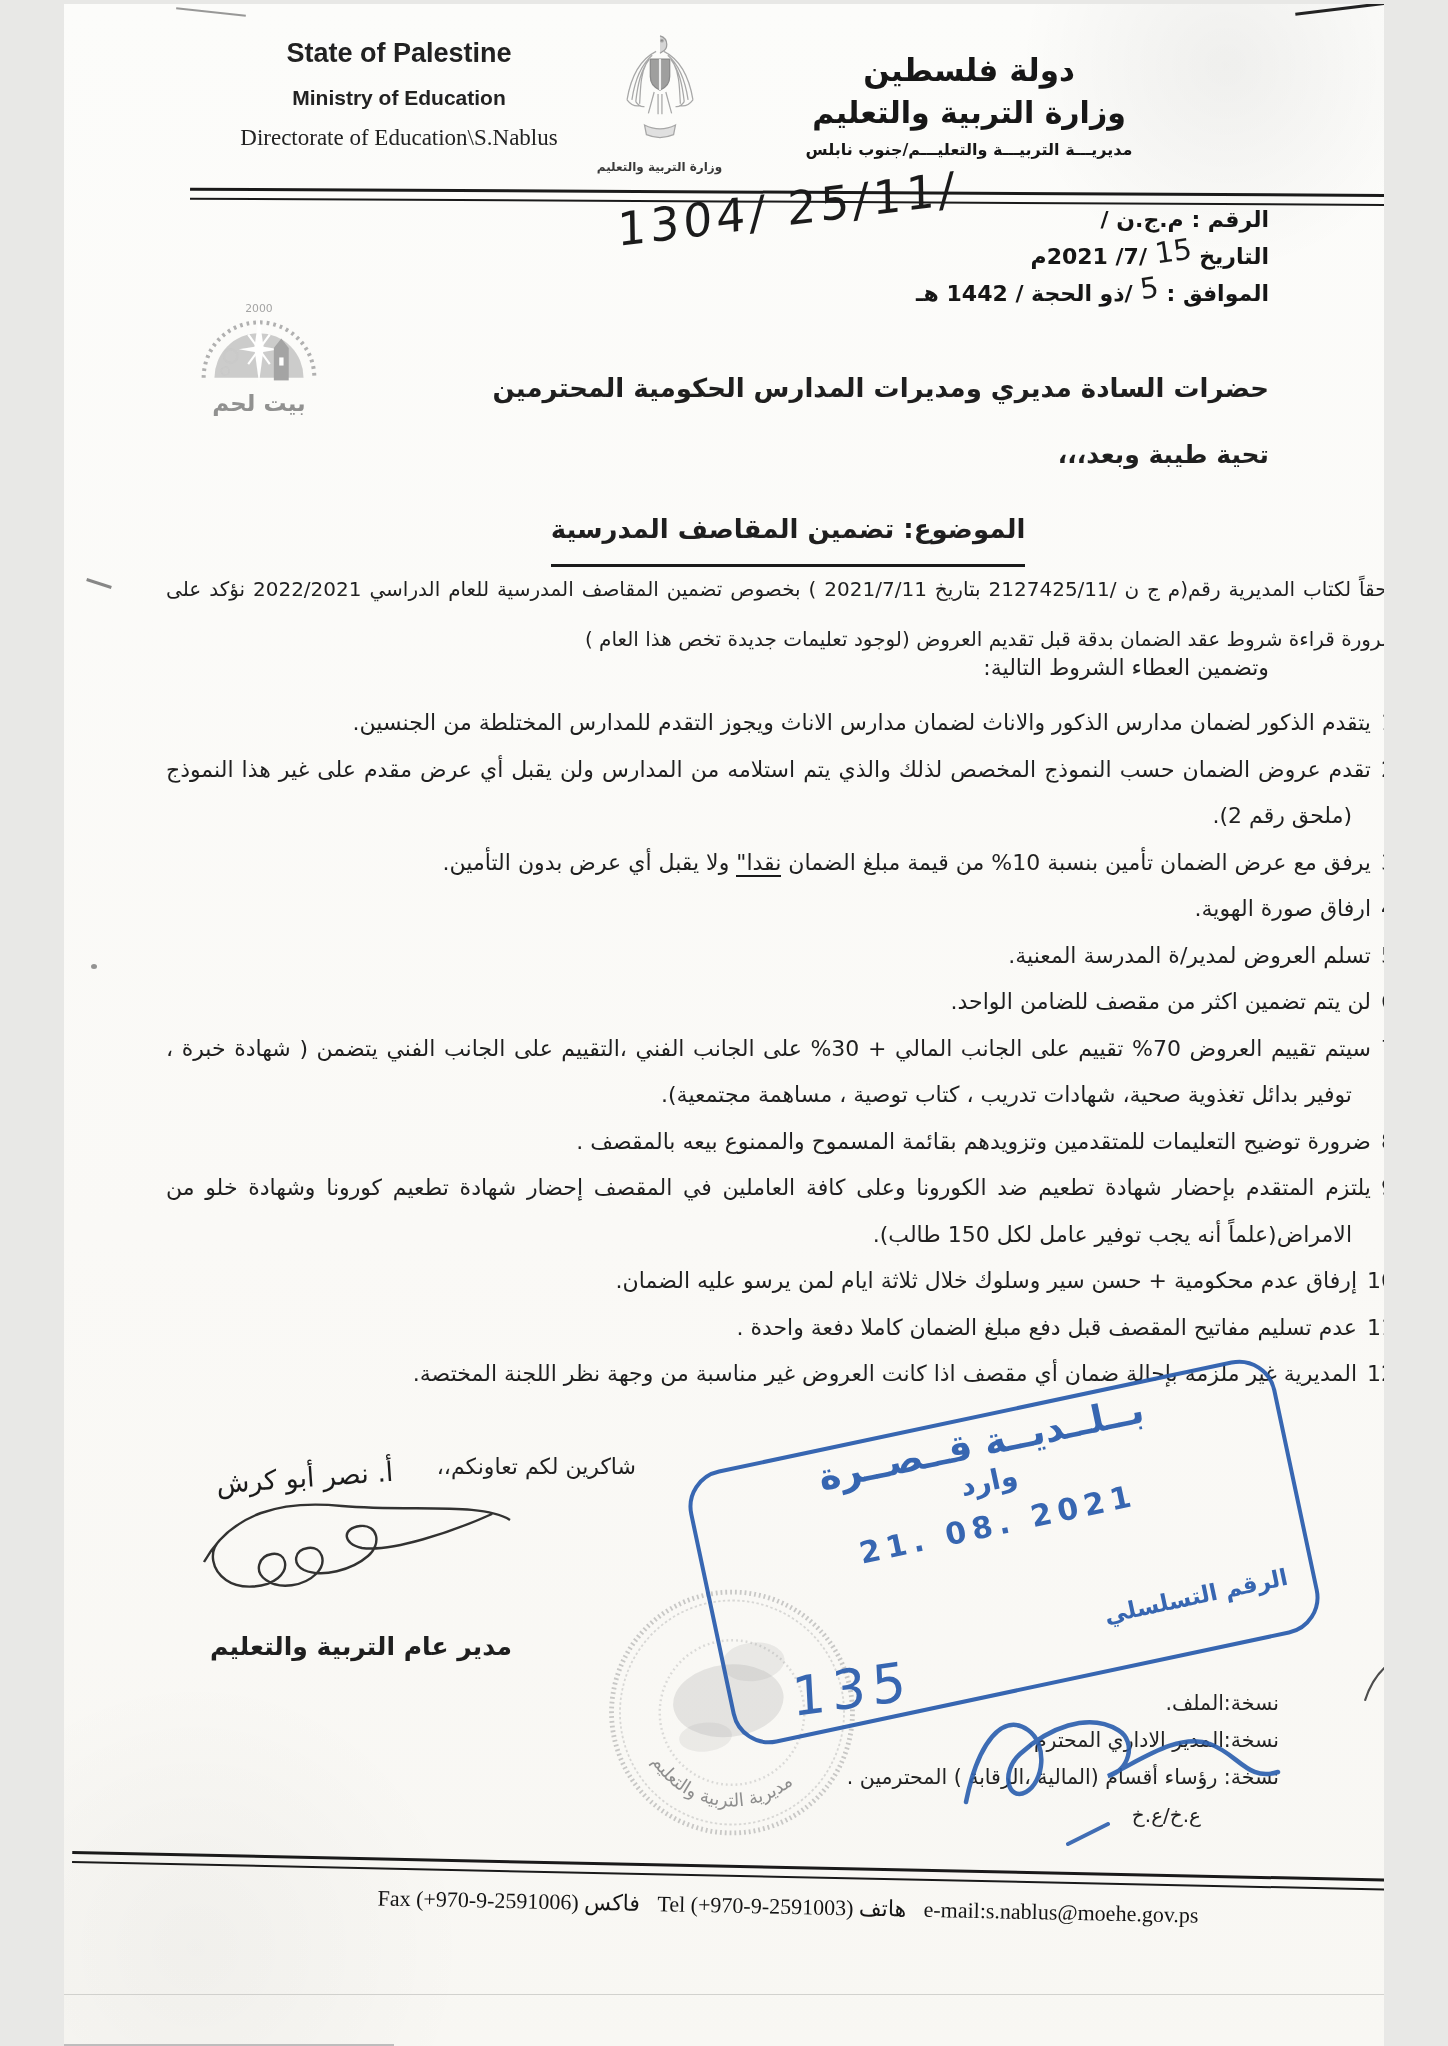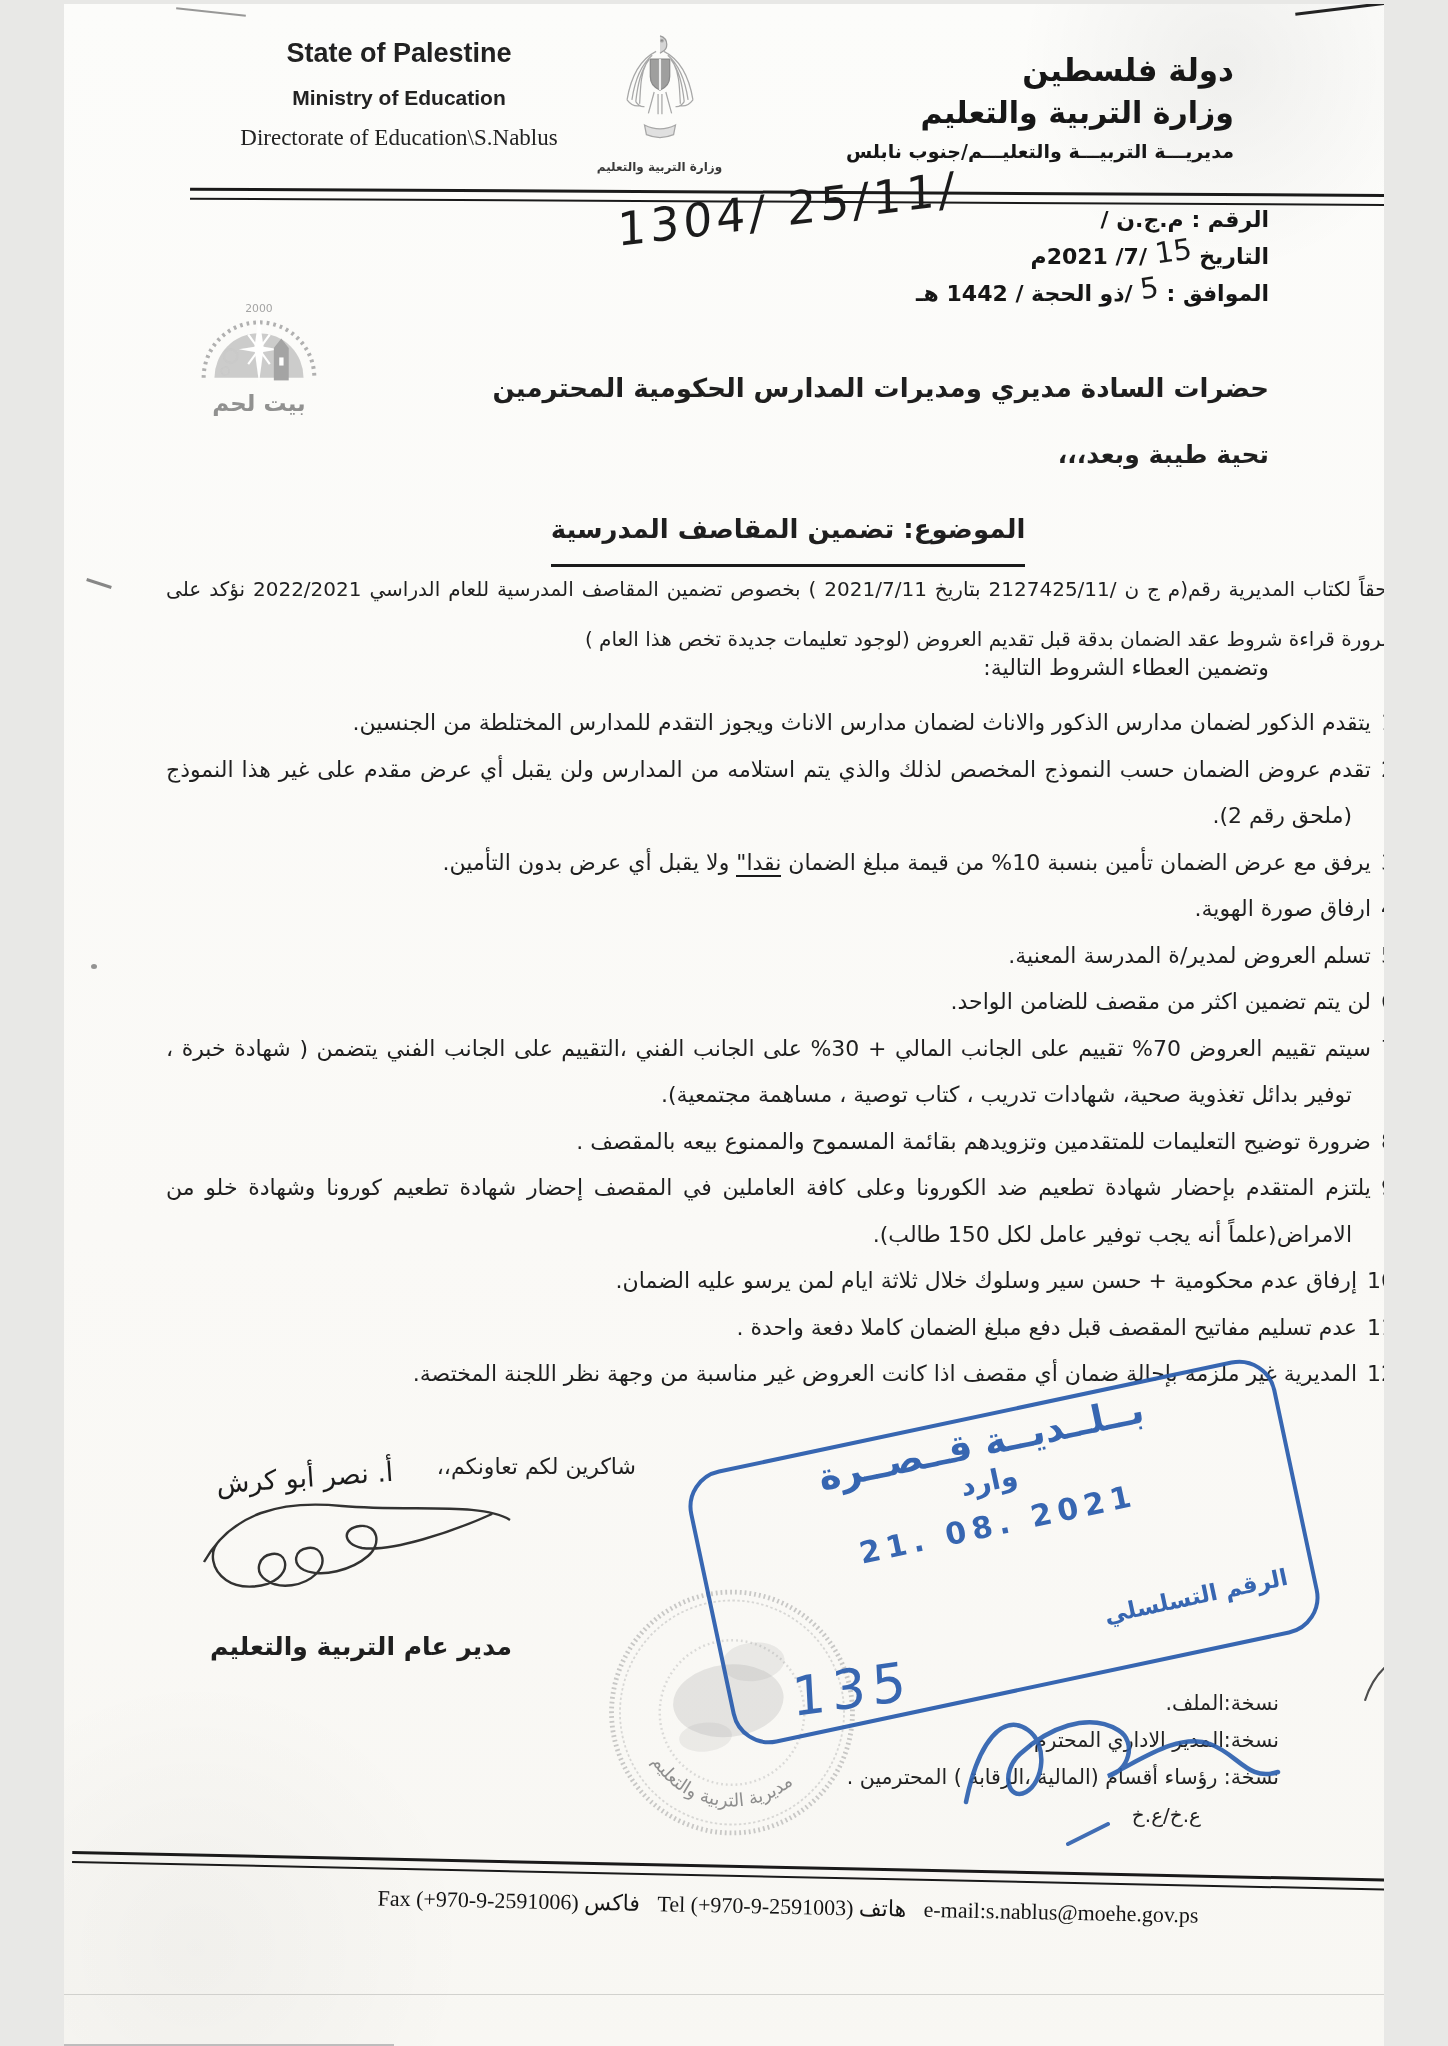--- a/index.html
+++ b/index.html
@@ -14,24 +14,24 @@
   }
   .abs{position:absolute;}
   .rtl{direction:rtl;}
   
   .hdr-en{left:140px;top:34px;width:390px;text-align:center;color:#222;}
   .hdr-en .l1{font-family:"Liberation Sans",sans-serif;font-weight:bold;font-size:27px;}
   .hdr-en .l2{font-family:"Liberation Sans",sans-serif;font-weight:bold;font-size:21px;margin-top:17px;}
   .hdr-en .l3{font-family:"Liberation Serif",serif;font-size:23px;margin-top:15px;}
   .emblem-wrap{left:518px;top:26px;width:155px;text-align:center;}
   .emblem-cap{font-size:12px;font-weight:bold;color:#3a3a3a;margin-top:0px;}
-  .hdr-ar{left:640px;top:48px;width:530px;color:#171717;}
+  .hdr-ar{left:640px;top:48px;width:530px;text-align:center;color:#171717;}
   .hdr-ar .l1{font-size:31px;font-weight:bold;}
   .hdr-ar .l2{font-size:30px;font-weight:bold;margin-top:7px;}
-  .hdr-ar .l3{font-size:19px;font-weight:bold;margin-top:10px;}
+  .hdr-ar .l3{font-size:16px;font-weight:bold;margin-top:10px;}
   .drule{height:7px;border-top:3px solid #1a1a1a;border-bottom:2px solid #1a1a1a;}
   .rule-top{left:126px;top:187px;width:1288px;transform:rotate(0.3deg);}
   
   .ref{right:115px;top:199px;text-align:right;font-weight:bold;font-size:22px;line-height:34px;color:#161616;}
   .hw{font-family:"DejaVu Sans",sans-serif;color:#1b1b1b;}
   .hand-ref{left:552px;top:178px;font-size:46px;transform:rotate(-7deg) skewX(-6deg);letter-spacing:4px;}
   .hand-inline{display:inline-block;transform:rotate(-8deg);font-size:29px;font-weight:normal;position:relative;top:-3px;}
   
   .beth{left:120px;top:290px;width:150px;opacity:.88;}
   

